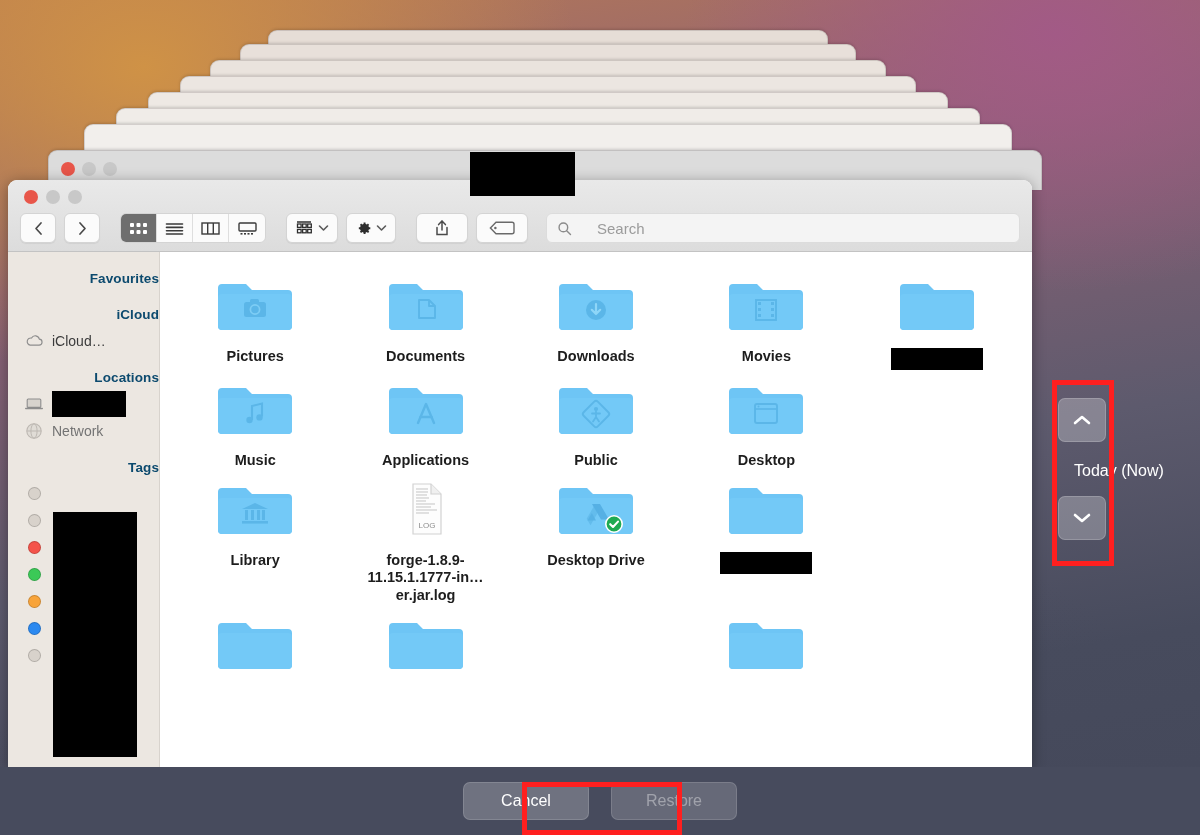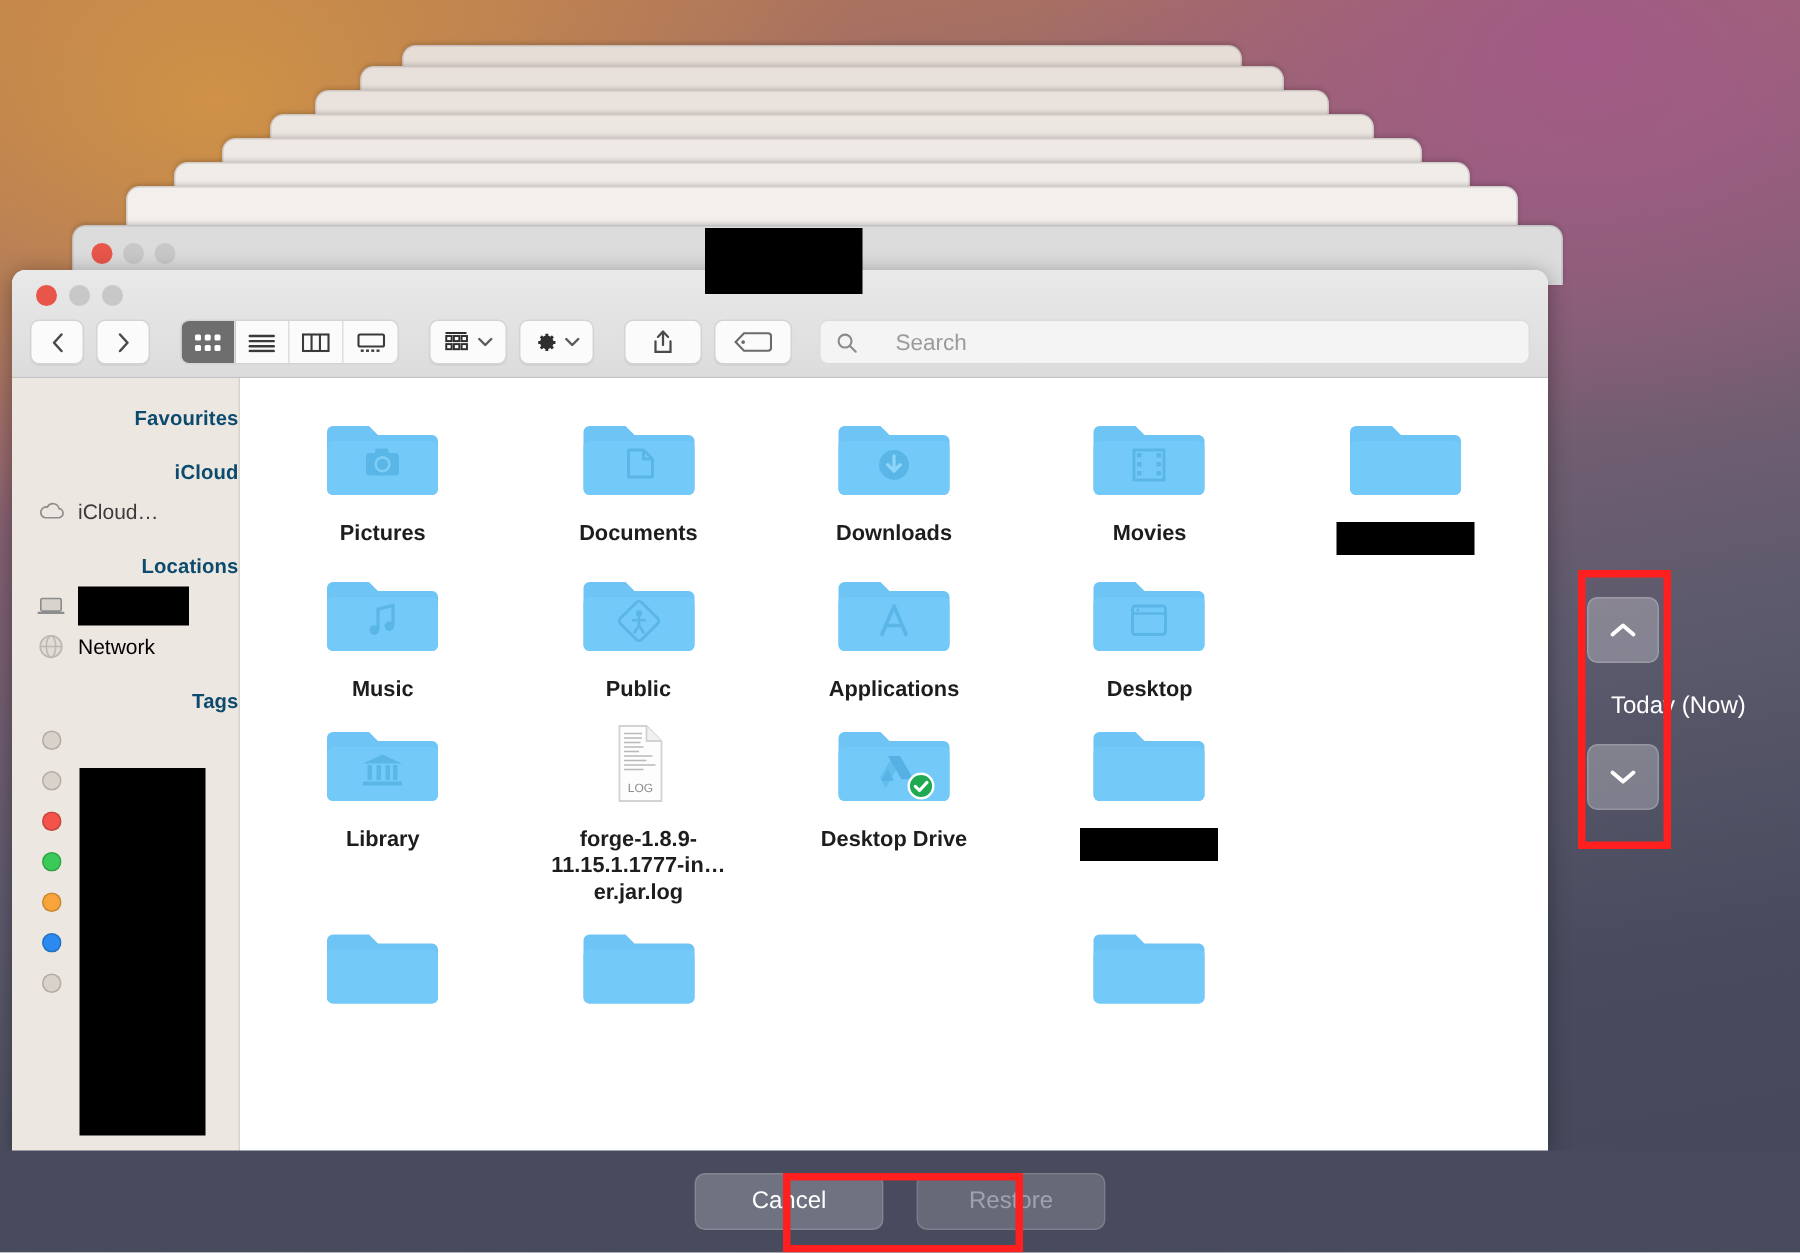--- a/index.html
+++ b/index.html
@@ -95,21 +95,21 @@
   }
   .sb-head {
     font-size: 13.5px; font-weight: bold; color: #0c4a6e;
     padding: 7px 0 5px 14px; letter-spacing: .1px; text-align: right;
   }
   .sb-item {
     display: flex; align-items: center; gap: 8px;
     padding: 4px 0 4px 16px; height: 27px;
     font-size: 14px;
   }
-  .sb-item.dim { color: #000000; }
+  .sb-item.dim { color: #737373; }
   .sb-icon { width: 20px; display: flex; align-items: center; justify-content: center; flex: none; }
   .tag-dot { width: 13px; height: 13px; border-radius: 50%; border: 1px solid rgba(0,0,0,.18); flex: none; }
   .tags-redact { position: absolute; left: 53px; top: 512px; width: 84px; height: 245px; z-index: 4; }
 
   .content { flex: 1; background: #fff; position: relative; overflow: hidden; }
   .grid {
     display: grid;
     grid-template-columns: repeat(5, 1fr);
     padding: 20px 10px 0 10px;
     row-gap: 6px;
@@ -444,38 +444,38 @@
               </svg>
             </div>
             <div class="label">Music</div>
           </div>
 
           <div class="cell">
             <div class="ico">
               <svg width="78" height="66" viewBox="0 0 78 66">
                 <path d="M6 12h24l6 6h36a4 4 0 014 4v32a4 4 0 01-4 4H6a4 4 0 01-4-4V16a4 4 0 014-4z" fill="#6ec5f5"></path>
                 <rect x="2" y="22" width="74" height="36" rx="4" fill="#73c9f7"></rect>
+                <path d="M31 47l8-19 8 19" fill="none" stroke="#5bb6e8" stroke-width="2.4" stroke-linejoin="round" stroke-linecap="round"></path>
+                <line x1="33.5" y1="41" x2="44.5" y2="41" stroke="#5bb6e8" stroke-width="2.4" stroke-linecap="round"></line>
+              </svg>
+            </div>
+            <div class="label">Applications</div>
+          </div>
+
+          <div class="cell">
+            <div class="ico">
+              <svg width="78" height="66" viewBox="0 0 78 66">
+                <path d="M6 12h24l6 6h36a4 4 0 014 4v32a4 4 0 01-4 4H6a4 4 0 01-4-4V16a4 4 0 014-4z" fill="#6ec5f5"></path>
+                <rect x="2" y="22" width="74" height="36" rx="4" fill="#73c9f7"></rect>
                 <rect x="29" y="28" width="20" height="20" rx="2.5" transform="rotate(45 39 38)" fill="none" stroke="#5bb6e8" stroke-width="1.9"></rect>
                 <circle cx="39" cy="33" r="2.1" fill="#5bb6e8"></circle>
                 <path d="M39 35.5v5.5m0 0l-3 4.5m3-4.5l3 4.5M35 37.5h8" stroke="#5bb6e8" stroke-width="1.8" fill="none" stroke-linecap="round"></path>
               </svg>
             </div>
             <div class="label">Public</div>
-          </div>
-
-          <div class="cell">
-            <div class="ico">
-              <svg width="78" height="66" viewBox="0 0 78 66">
-                <path d="M6 12h24l6 6h36a4 4 0 014 4v32a4 4 0 01-4 4H6a4 4 0 01-4-4V16a4 4 0 014-4z" fill="#6ec5f5"></path>
-                <rect x="2" y="22" width="74" height="36" rx="4" fill="#73c9f7"></rect>
-                <path d="M31 47l8-19 8 19" fill="none" stroke="#5bb6e8" stroke-width="2.4" stroke-linejoin="round" stroke-linecap="round"></path>
-                <line x1="33.5" y1="41" x2="44.5" y2="41" stroke="#5bb6e8" stroke-width="2.4" stroke-linecap="round"></line>
-              </svg>
-            </div>
-            <div class="label">Applications</div>
           </div>
 
           <div class="cell">
             <div class="ico">
               <svg width="78" height="66" viewBox="0 0 78 66">
                 <path d="M6 12h24l6 6h36a4 4 0 014 4v32a4 4 0 01-4 4H6a4 4 0 01-4-4V16a4 4 0 014-4z" fill="#6ec5f5"></path>
                 <rect x="2" y="22" width="74" height="36" rx="4" fill="#73c9f7"></rect>
                 <rect x="28" y="28" width="22" height="19" rx="2" fill="none" stroke="#5bb6e8" stroke-width="1.9"></rect>
                 <line x1="28" y1="33" x2="50" y2="33" stroke="#5bb6e8" stroke-width="1.6"></line>
                 <circle cx="31.5" cy="30.6" r="1" fill="#5bb6e8"></circle>

